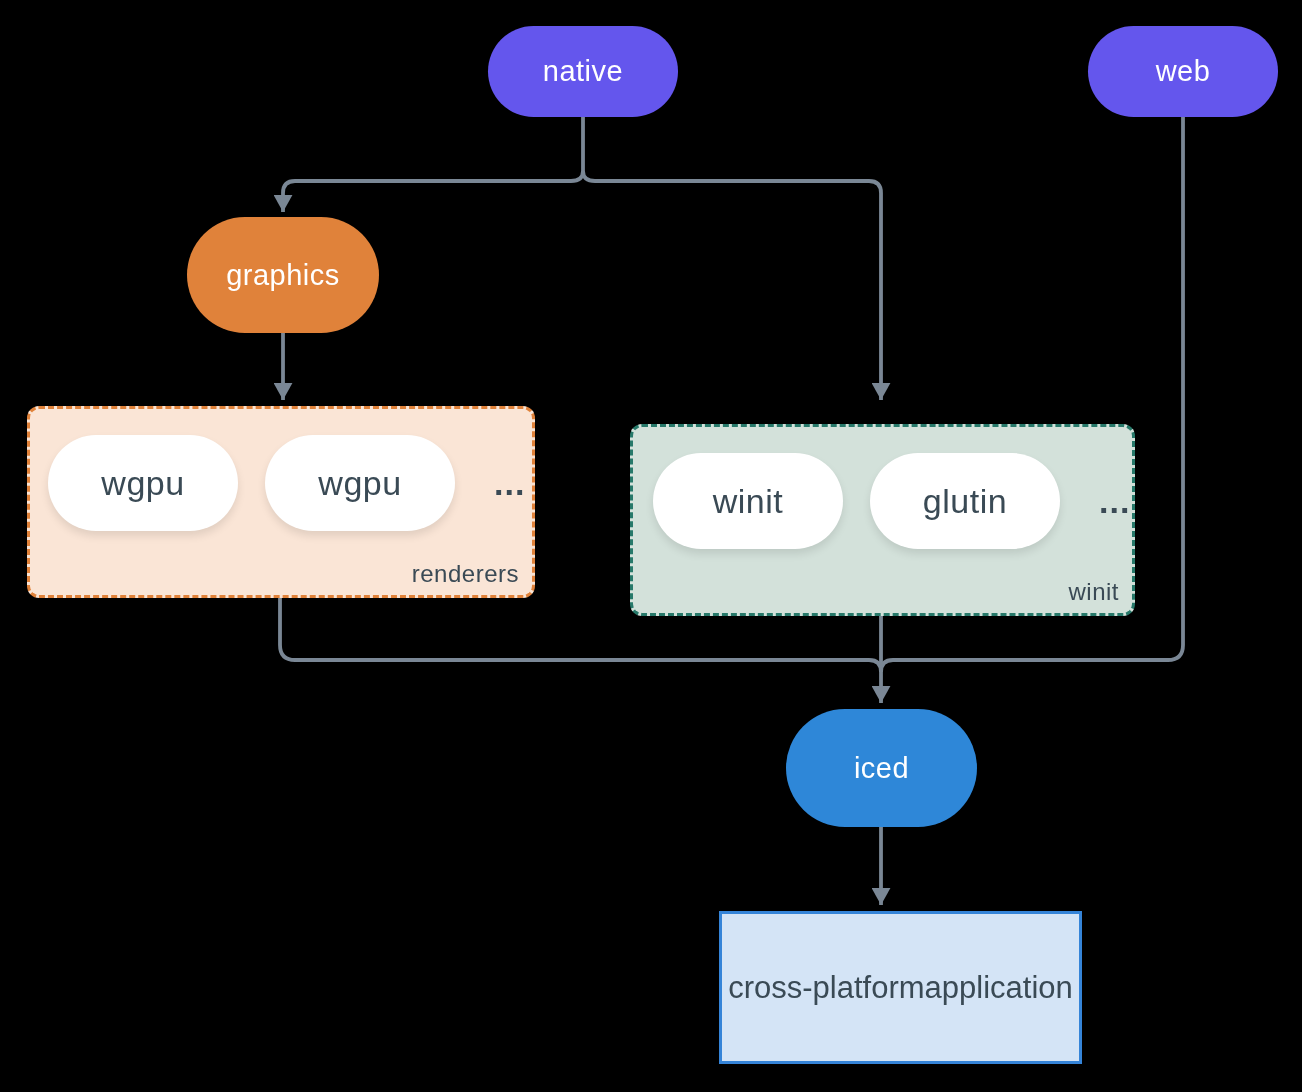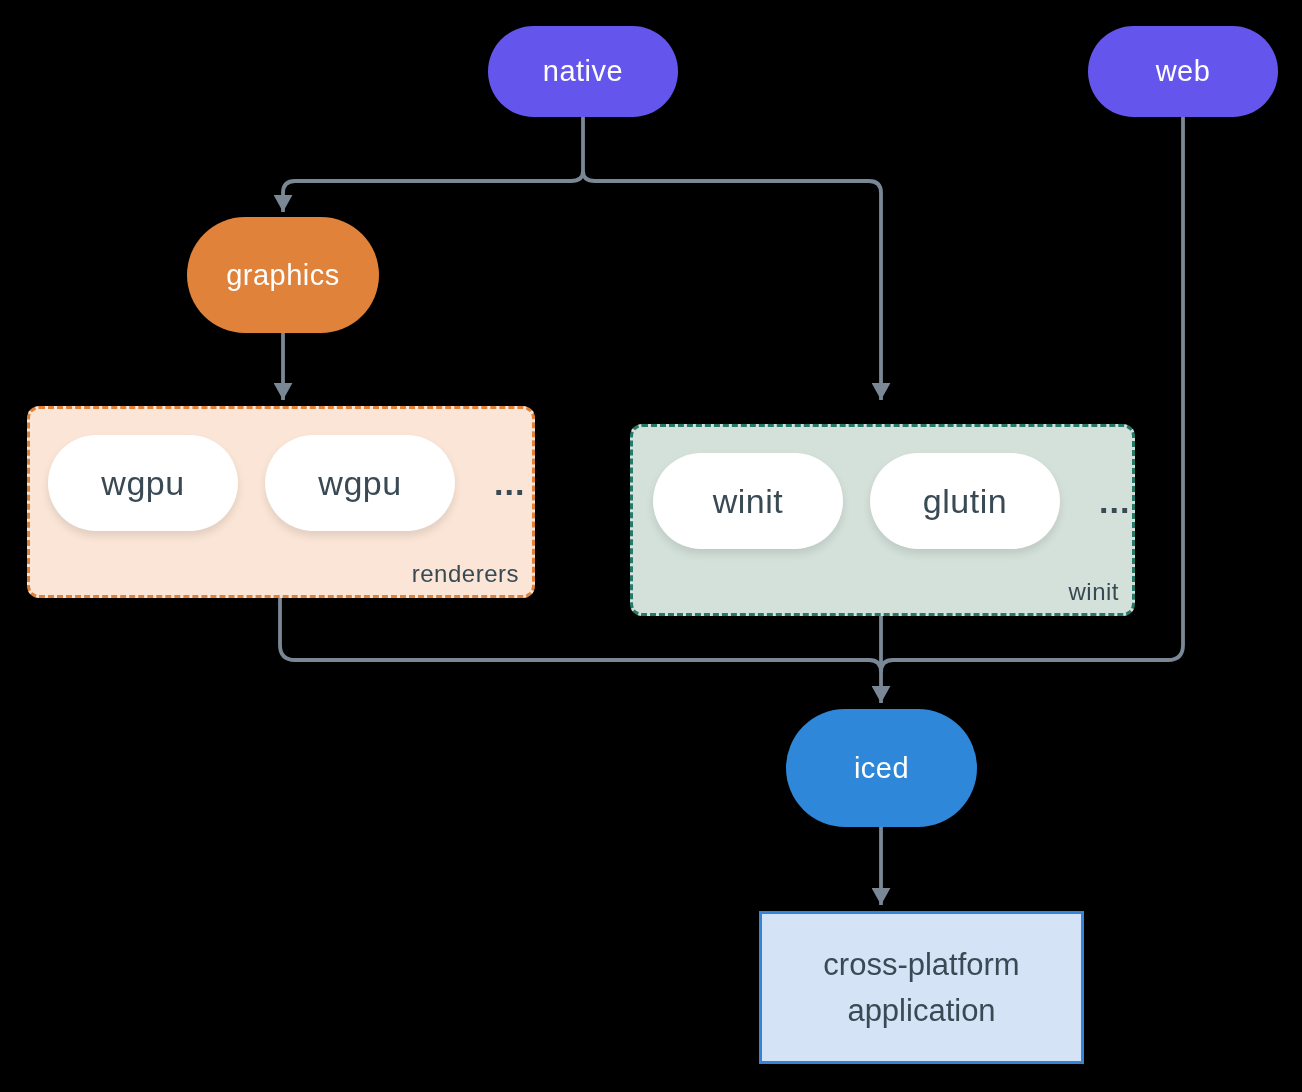--- a/index.html
+++ b/index.html
@@ -59,24 +59,24 @@
   }
   .group-label {
     position:absolute; right:13px; bottom:7px;
     color:var(--dark-text); font-size:24px; letter-spacing:.5px;
   }
   .node-native   { left:488px;  top:26px;  width:190px; height:91px; }
   .node-web      { left:1088px; top:26px;  width:190px; height:91px; }
   .node-graphics { left:187px;  top:217px; width:192px; height:116px; }
   .node-iced     { left:786px;  top:709px; width:191px; height:118px; }
   .node-app {
-    left:719px; top:911px; width:325px; height:153px;
+    left:719px; top:911px; width:363px; height:153px;
     background:var(--app-bg); border:3px solid var(--app-border);
     color:var(--dark-text); font-size:31px; line-height:46px;
-    text-align:center; flex-direction:column;margin-left:40px;
+    text-align:center; flex-direction:row;
   }
 </style>
 </head>
 <body>
 
 <div class="canvas">
 
   <svg class="wires" width="1302" height="1092" viewBox="0 0 1302 1092">
     <defs>
       <marker id="arrow" viewBox="0 0 10 10" refX="9" refY="5" markerWidth="5" markerHeight="5" orient="auto" markerUnits="strokeWidth">

